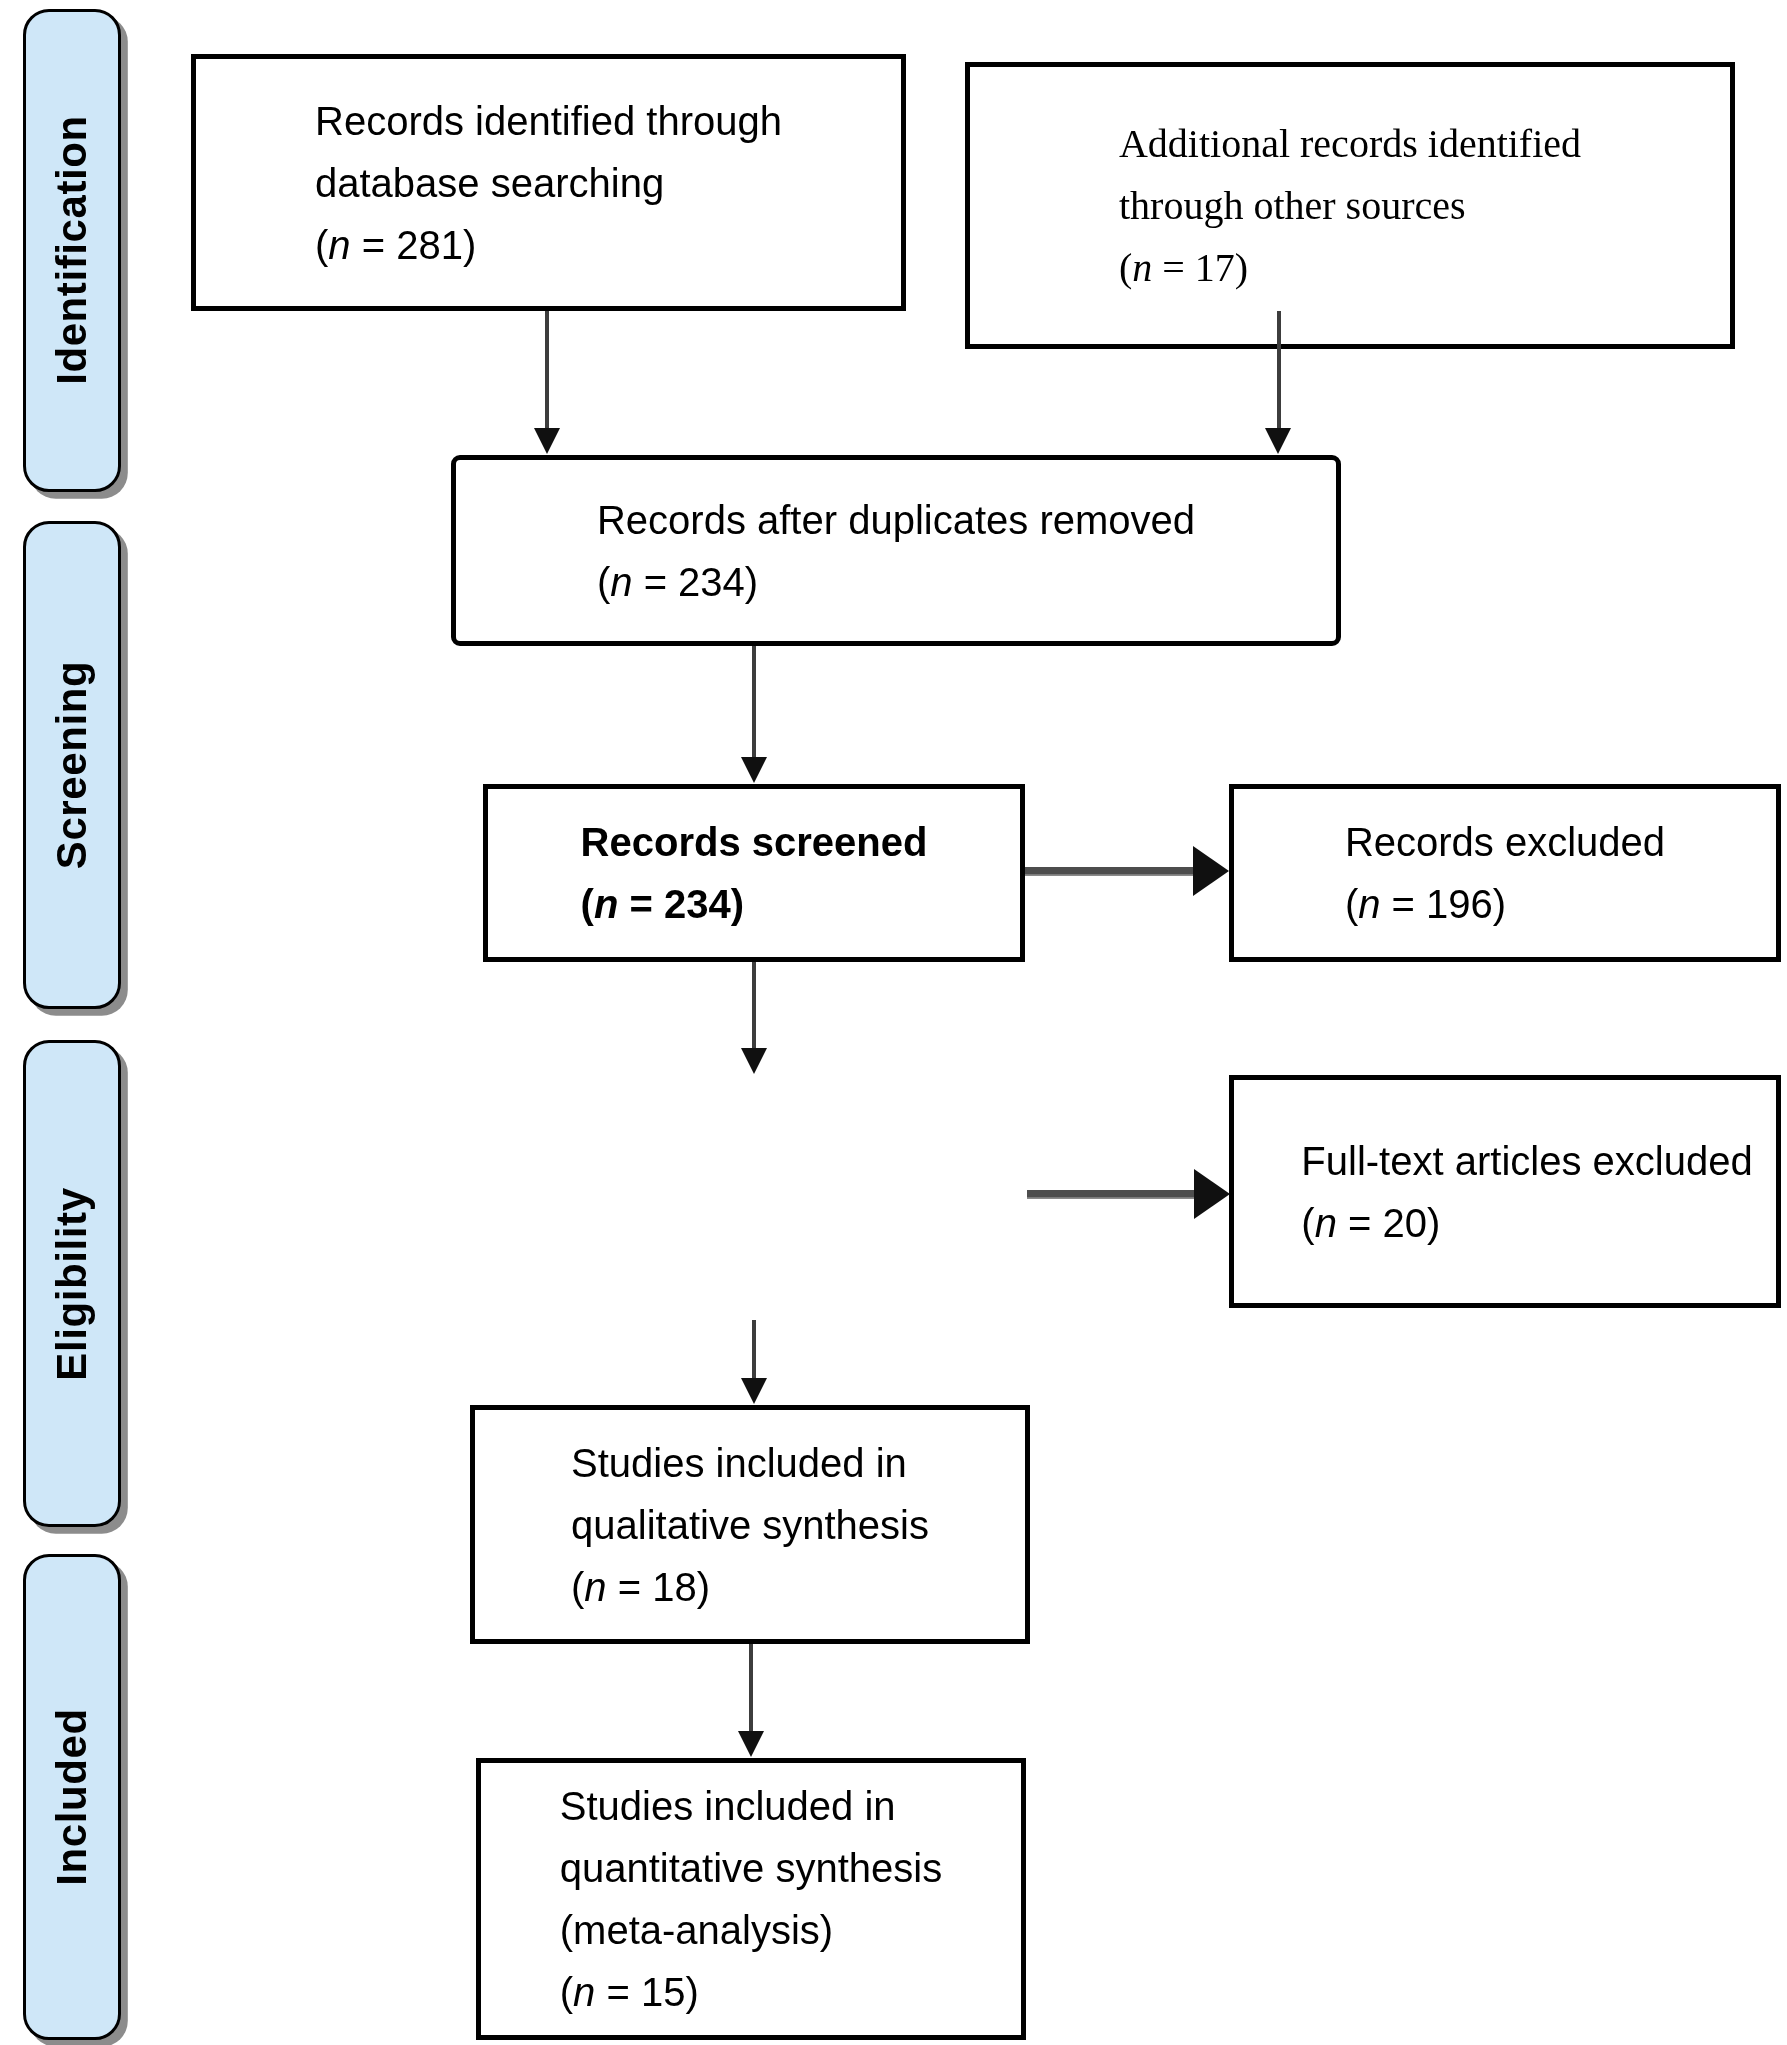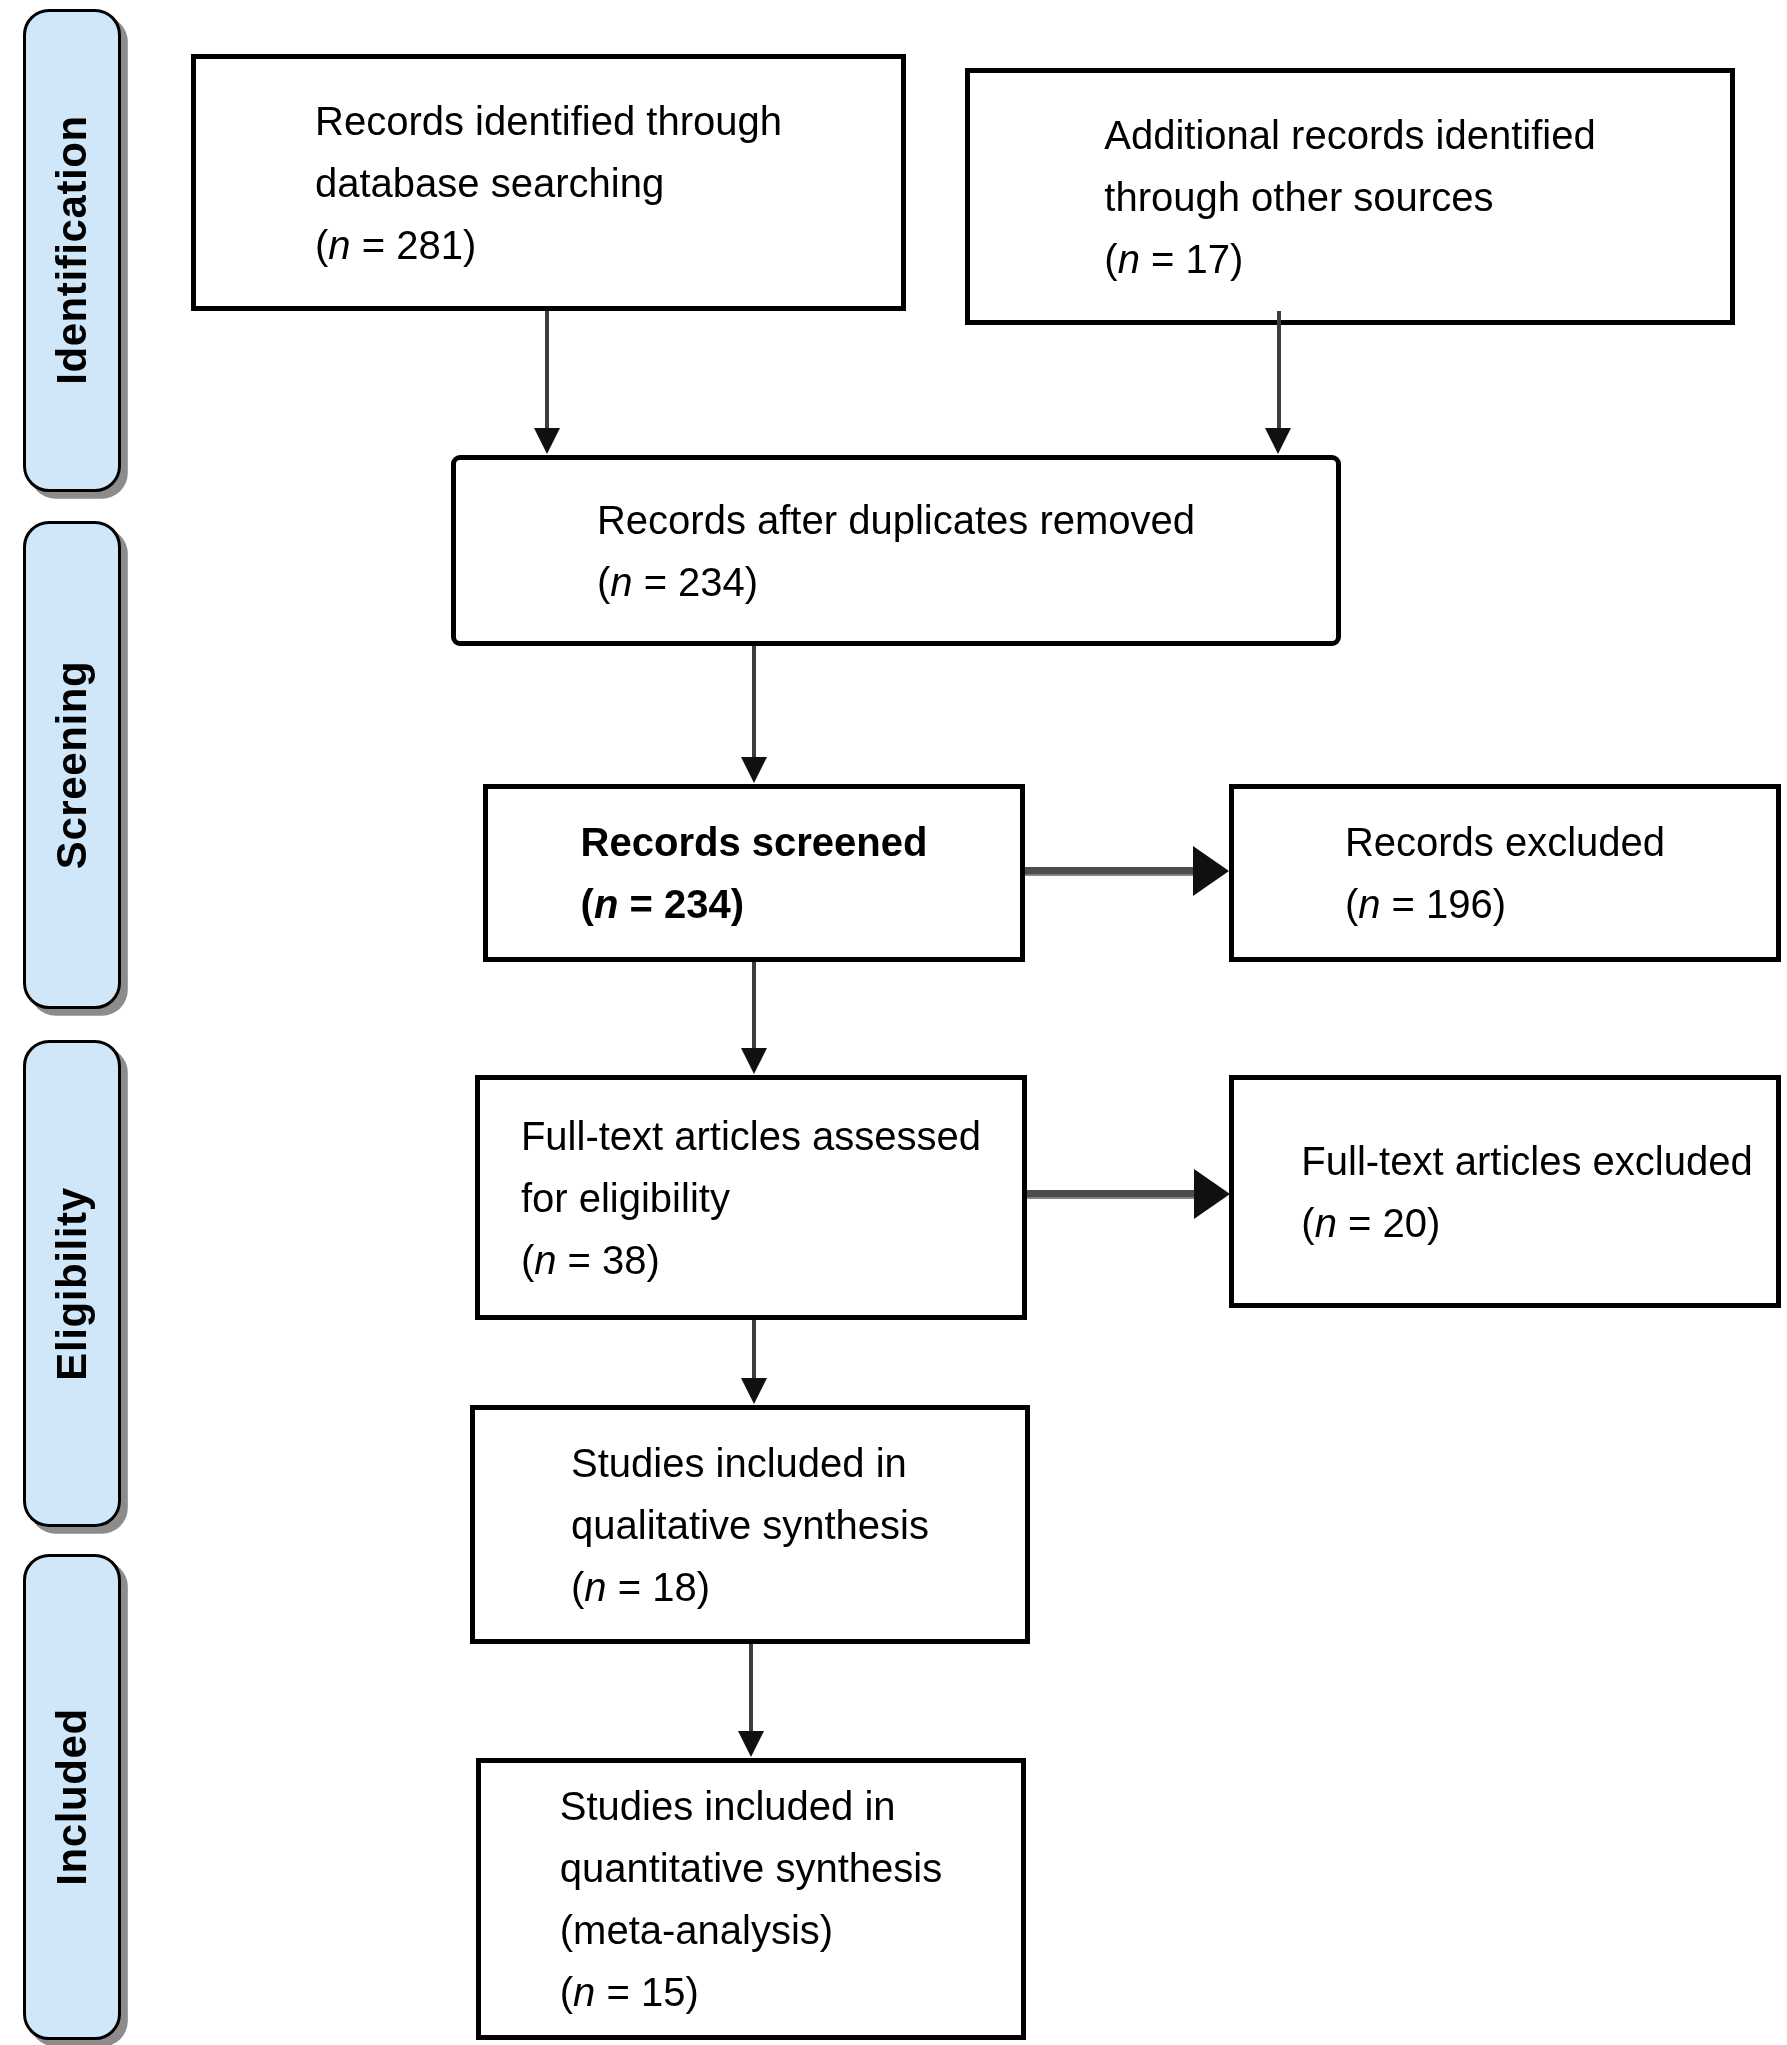--- a/index.html
+++ b/index.html
@@ -37,21 +37,21 @@
     position:absolute;
     background:#ffffff;
     border:5.1px solid #000000;
     box-sizing:border-box;
     display:flex;align-items:center;justify-content:center;
   }
   .box-text{font-size:40px;line-height:1.55;}
   .box-text i{font-style:italic;}
 
   .box-a{left:191px;top:54px;width:715px;height:257px;}
-  .box-b{left:965px;top:68px;width:770px;height:257px;}
+  .box-b{left:965px;top:62px;width:770px;height:287px;font-family:Liberation Serif, serif;}
   .box-c{left:451px;top:455px;width:890px;height:191px;border-radius:9px;}
   .box-d{left:483px;top:784px;width:542px;height:178px;font-weight:bold;}
   .box-e{left:1229px;top:784px;width:552px;height:178px;}
   .box-f{left:475px;top:1075px;width:552px;height:245px;}
   .box-g{left:1229px;top:1075px;width:552px;height:233px;padding-left:44px;}
   .box-h{left:470px;top:1405px;width:560px;height:239px;}
   .box-i{left:476px;top:1758px;width:550px;height:282px;}
 
   
   .vline{position:absolute;width:4px;background:#3d3d3d;}
@@ -95,23 +95,20 @@
   </div>
   <div class="flow-box box-c">
     <div class="box-text">Records after duplicates removed<br>(<i>n</i>&nbsp;=&nbsp;234)</div>
   </div>
   <div class="flow-box box-d">
     <div class="box-text">Records screened<br>(<i>n</i>&nbsp;=&nbsp;234)</div>
   </div>
   <div class="flow-box box-e">
     <div class="box-text">Records excluded<br>(<i>n</i>&nbsp;=&nbsp;196)</div>
   </div>
-  <div class="flow-box box-f">
-    <div class="box-text">Full-text articles assessed<br>for eligibility<br>(<i>n</i>&nbsp;=&nbsp;38)</div>
-  </div>
   <div class="flow-box box-g">
     <div class="box-text">Full-text articles excluded<br>(<i>n</i>&nbsp;=&nbsp;20)</div>
   </div>
   <div class="flow-box box-h">
     <div class="box-text">Studies included in<br>qualitative synthesis<br>(<i>n</i>&nbsp;=&nbsp;18)</div>
   </div>
   <div class="flow-box box-i">
     <div class="box-text">Studies included in<br>quantitative synthesis<br>(meta-analysis)<br>(<i>n</i>&nbsp;=&nbsp;15)</div>
   </div>
 

